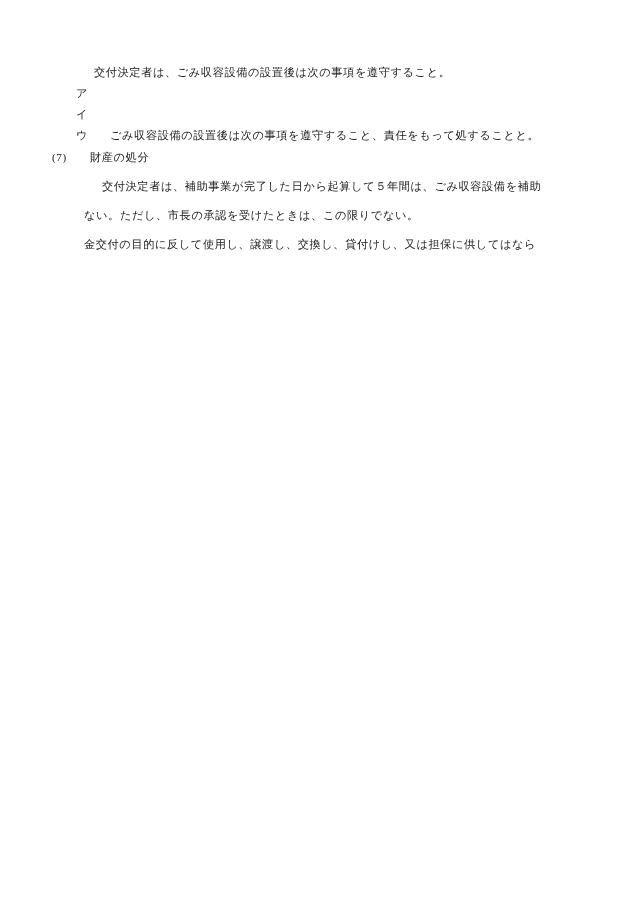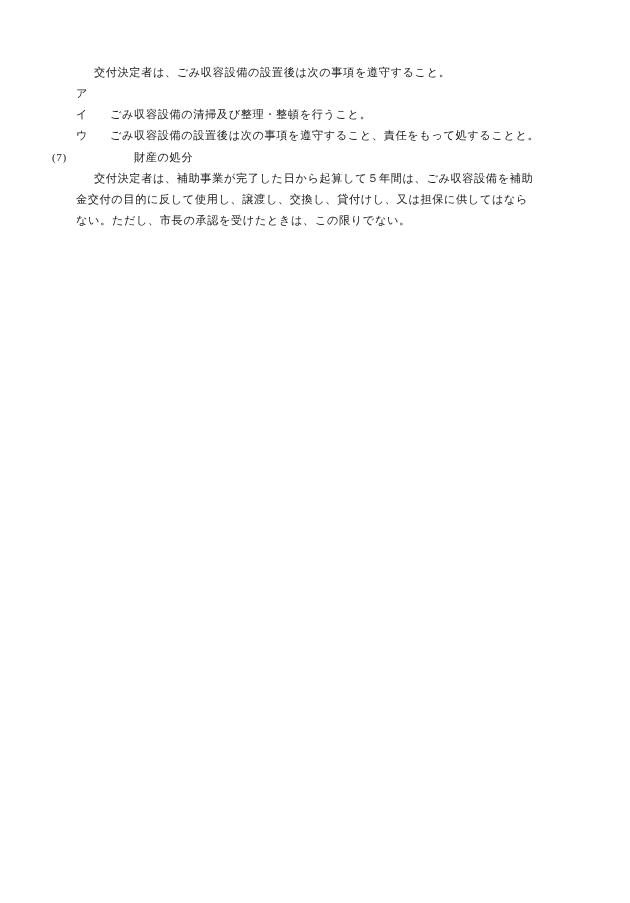--- a/index.html
+++ b/index.html
@@ -51,60 +51,58 @@
     display: flex;
     padding-left: 12px;
     margin-top: 1px;
   }
   .num-marker {
     flex: 0 0 auto;
     width: 38px;
   }
   .num-text {
     flex: 1 1 auto;
-    margin-left: 44px;
   }
   .section-body {
     padding-left: 36px;
     margin-top: 0;
   }
   .section-body .lead {
     padding-left: 18px;
   }
   .tight {
-    margin: 0;
+    margin: 8px;
   }
 </style>
 </head>
 <body>
 
 <div class="page">
   <div class="doc-body">
 
     <p class="para indent-lead">交付決定者は、ごみ収容設備の設置後は次の事項を遵守すること。</p>
 
     <div class="sub-item">
       <span class="sub-marker">ア</span>
     </div>
 
     <div class="sub-item">
       <span class="sub-marker">イ</span>
-      <span class="sub-text">ごみ収容設備の清掃及び整理・整頓を行うこと。</span>
     </div>
 
     <div class="sub-item">
       <span class="sub-marker">ウ</span>
       <span class="sub-text">ごみ収容設備の設置後は次の事項を遵守すること、責任をもって処することと。</span>
     </div>
 
     <div class="numbered">
       <span class="num-marker">(7)</span>
       <span class="num-text">財産の処分</span>
     </div>
 
     <div class="section-body">
       <p class="para tight lead">交付決定者は、補助事業が完了した日から起算して５年間は、ごみ収容設備を補助</p>
+      <p class="para tight">ない。ただし、市長の承認を受けたときは、この限りでない。</p>
       <p class="para tight">金交付の目的に反して使用し、譲渡し、交換し、貸付けし、又は担保に供してはなら</p>
-      <p class="para tight">ない。ただし、市長の承認を受けたときは、この限りでない。</p>
     </div>
 
   </div>
 </div>
 
 </body></html>

